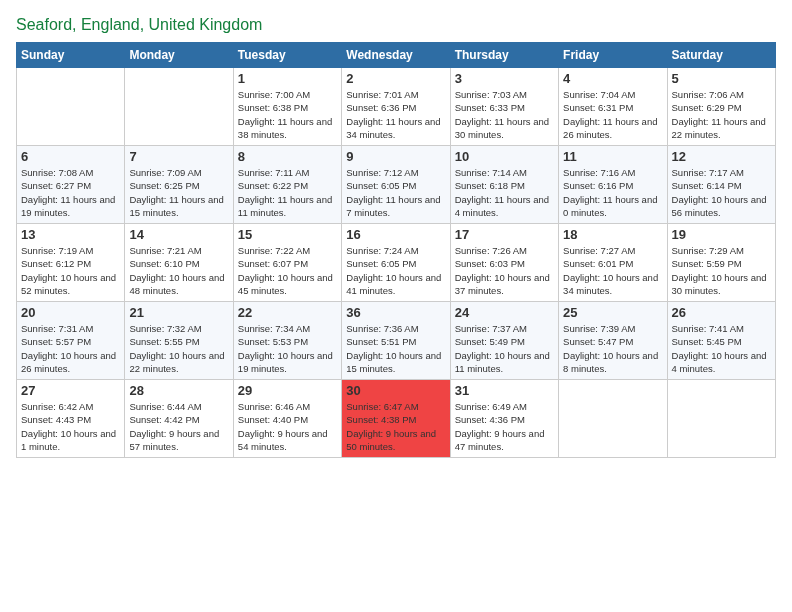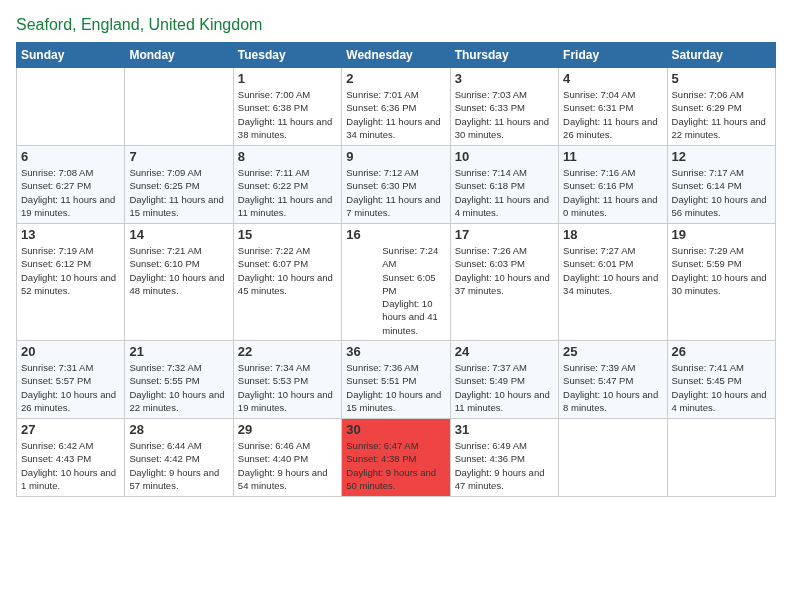--- a/index.html
+++ b/index.html
@@ -152,21 +152,21 @@
         </td>
         <td style="background-color: rgb(245, 248, 252);">
           <span class="day-number">8</span>
           <div class="day-info" style="white-space: pre-line;">Sunrise: 7:11 AM
 Sunset: 6:22 PM
 Daylight: 11 hours and 11 minutes.</div>
         </td>
         <td style="background-color: rgb(245, 248, 252);">
           <span class="day-number">9</span>
           <div class="day-info" style="white-space: pre-line;">Sunrise: 7:12 AM
-Sunset: 6:30 PM
+Sunset: 6:05 PM
 Daylight: 11 hours and 7 minutes.</div>
         </td>
         <td style="background-color: rgb(245, 248, 252);">
           <span class="day-number">10</span>
           <div class="day-info" style="white-space: pre-line;">Sunrise: 7:14 AM
 Sunset: 6:18 PM
 Daylight: 11 hours and 4 minutes.</div>
         </td>
         <td style="background-color: rgb(245, 248, 252);">
           <span class="day-number">11</span>
@@ -195,21 +195,21 @@
 Daylight: 10 hours and 48 minutes.</div>
         </td>
         <td style="background-color: rgb(255, 255, 255);">
           <span class="day-number">15</span>
           <div class="day-info" style="white-space: pre-line;">Sunrise: 7:22 AM
 Sunset: 6:07 PM
 Daylight: 10 hours and 45 minutes.</div>
         </td>
         <td style="background-color: rgb(255, 255, 255);">
           <span class="day-number">16</span>
-          <div class="day-info" style="white-space: pre-line; margin-left: 36px;">Sunrise: 7:24 AM
+          <div class="day-info" style="white-space: pre-line;">Sunrise: 7:24 AM
 Sunset: 6:05 PM
 Daylight: 10 hours and 41 minutes.</div>
         </td>
         <td style="background-color: rgb(255, 255, 255);">
           <span class="day-number">17</span>
           <div class="day-info" style="white-space: pre-line;">Sunrise: 7:26 AM
 Sunset: 6:03 PM
 Daylight: 10 hours and 37 minutes.</div>
         </td>
         <td style="background-color: rgb(255, 255, 255);">

